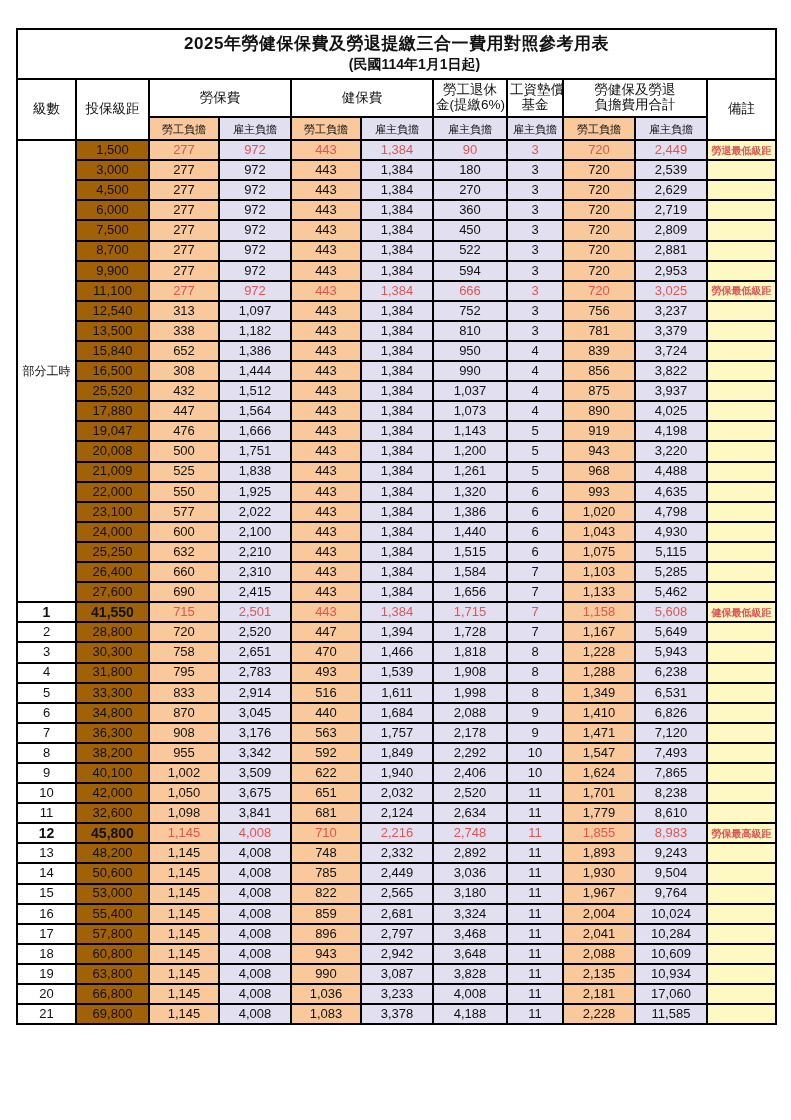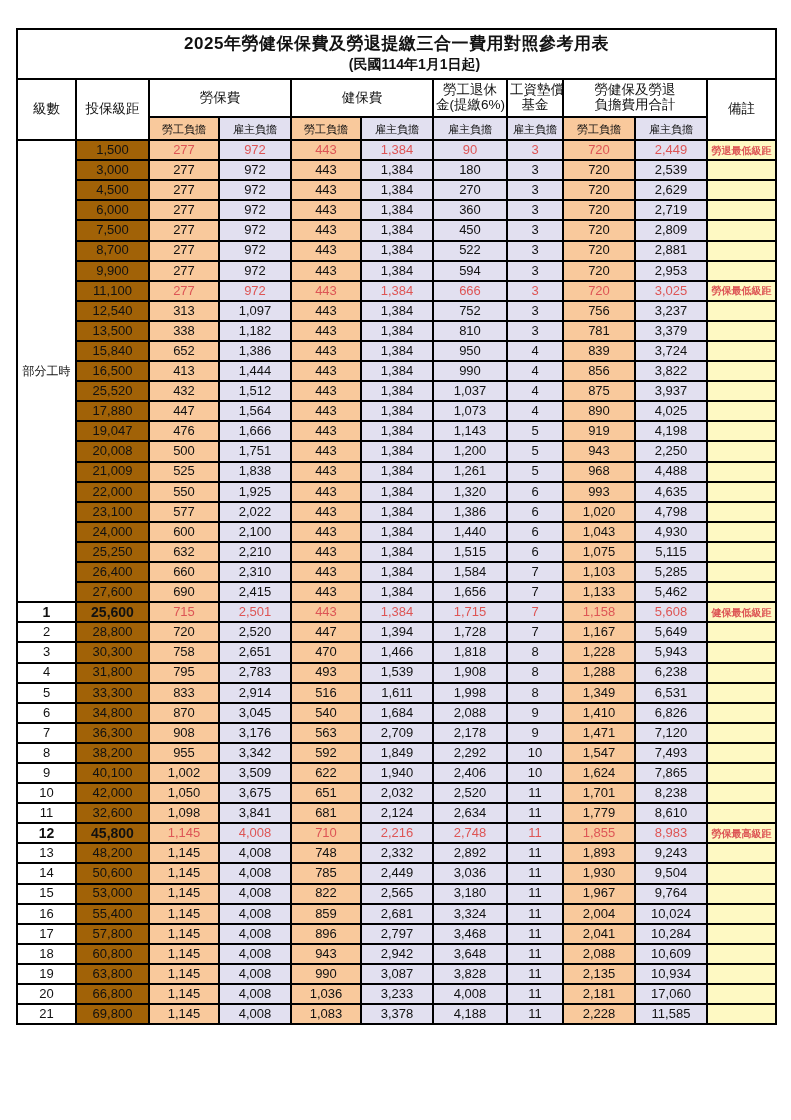--- a/index.html
+++ b/index.html
@@ -214,21 +214,21 @@
           <td class="emp">443</td>
           <td class="er">1,384</td>
           <td class="er">950</td>
           <td class="er">4</td>
           <td class="emp">839</td>
           <td class="er">3,724</td>
           <td class="note-cell"></td>
         </tr>
         <tr>
           <td class="bracket-cell">16,500</td>
-          <td class="emp">413</td>
+          <td class="emp">308</td>
           <td class="er">1,444</td>
           <td class="emp">443</td>
           <td class="er">1,384</td>
           <td class="er">990</td>
           <td class="er">4</td>
           <td class="emp">856</td>
           <td class="er">3,822</td>
           <td class="note-cell"></td>
         </tr>
         <tr>
@@ -269,21 +269,21 @@
         </tr>
         <tr>
           <td class="bracket-cell">20,008</td>
           <td class="emp">500</td>
           <td class="er">1,751</td>
           <td class="emp">443</td>
           <td class="er">1,384</td>
           <td class="er">1,200</td>
           <td class="er">5</td>
           <td class="emp">943</td>
-          <td class="er">2,250</td>
+          <td class="er">3,220</td>
           <td class="note-cell"></td>
         </tr>
         <tr>
           <td class="bracket-cell">21,009</td>
           <td class="emp">525</td>
           <td class="er">1,838</td>
           <td class="emp">443</td>
           <td class="er">1,384</td>
           <td class="er">1,261</td>
           <td class="er">5</td>
@@ -358,21 +358,21 @@
           <td class="emp">443</td>
           <td class="er">1,384</td>
           <td class="er">1,656</td>
           <td class="er">7</td>
           <td class="emp">1,133</td>
           <td class="er">5,462</td>
           <td class="note-cell"></td>
         </tr>
         <tr class="red-row bold-row">
           <td class="level-cell">1</td>
-          <td class="bracket-cell">25,600</td>
+          <td class="bracket-cell">41,550</td>
           <td class="emp">715</td>
           <td class="er">2,501</td>
           <td class="emp">443</td>
           <td class="er">1,384</td>
           <td class="er">1,715</td>
           <td class="er">7</td>
           <td class="emp">1,158</td>
           <td class="er">5,608</td>
           <td class="note-cell">健保最低級距</td>
         </tr>
@@ -426,35 +426,35 @@
           <td class="er">8</td>
           <td class="emp">1,349</td>
           <td class="er">6,531</td>
           <td class="note-cell"></td>
         </tr>
         <tr>
           <td class="level-cell">6</td>
           <td class="bracket-cell">34,800</td>
           <td class="emp">870</td>
           <td class="er">3,045</td>
-          <td class="emp">540</td>
+          <td class="emp">440</td>
           <td class="er">1,684</td>
           <td class="er">2,088</td>
           <td class="er">9</td>
           <td class="emp">1,410</td>
           <td class="er">6,826</td>
           <td class="note-cell"></td>
         </tr>
         <tr>
           <td class="level-cell">7</td>
           <td class="bracket-cell">36,300</td>
           <td class="emp">908</td>
           <td class="er">3,176</td>
           <td class="emp">563</td>
-          <td class="er">2,709</td>
+          <td class="er">1,757</td>
           <td class="er">2,178</td>
           <td class="er">9</td>
           <td class="emp">1,471</td>
           <td class="er">7,120</td>
           <td class="note-cell"></td>
         </tr>
         <tr>
           <td class="level-cell">8</td>
           <td class="bracket-cell">38,200</td>
           <td class="emp">955</td>

